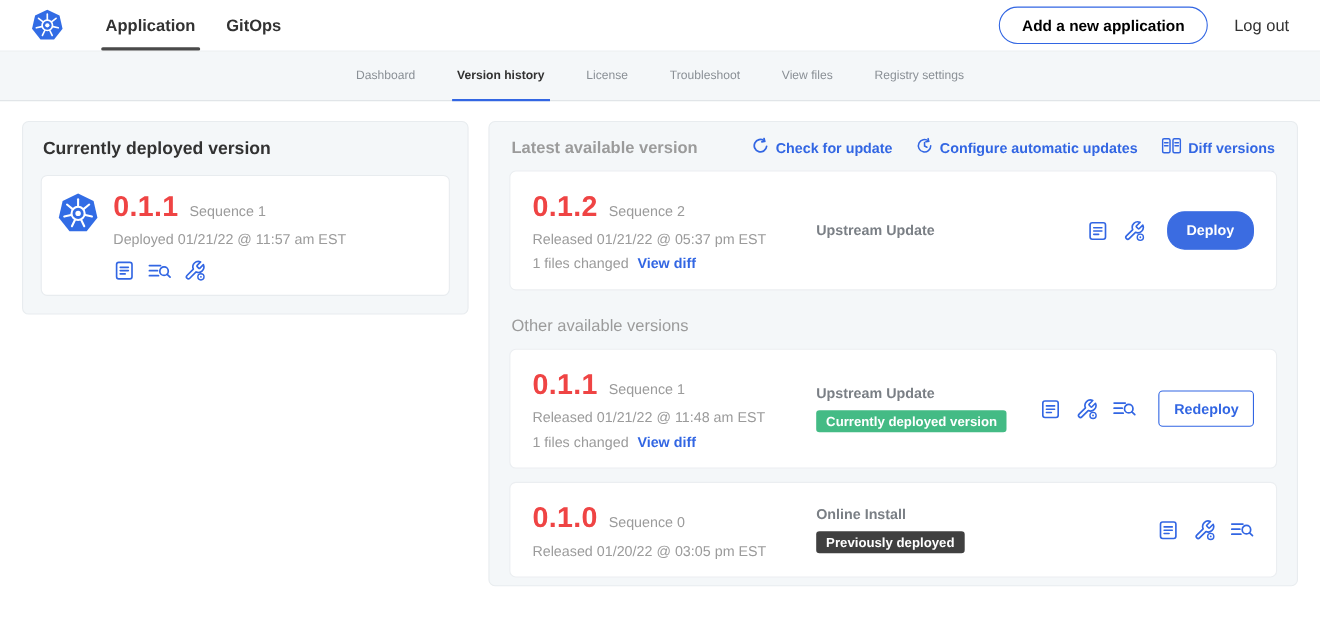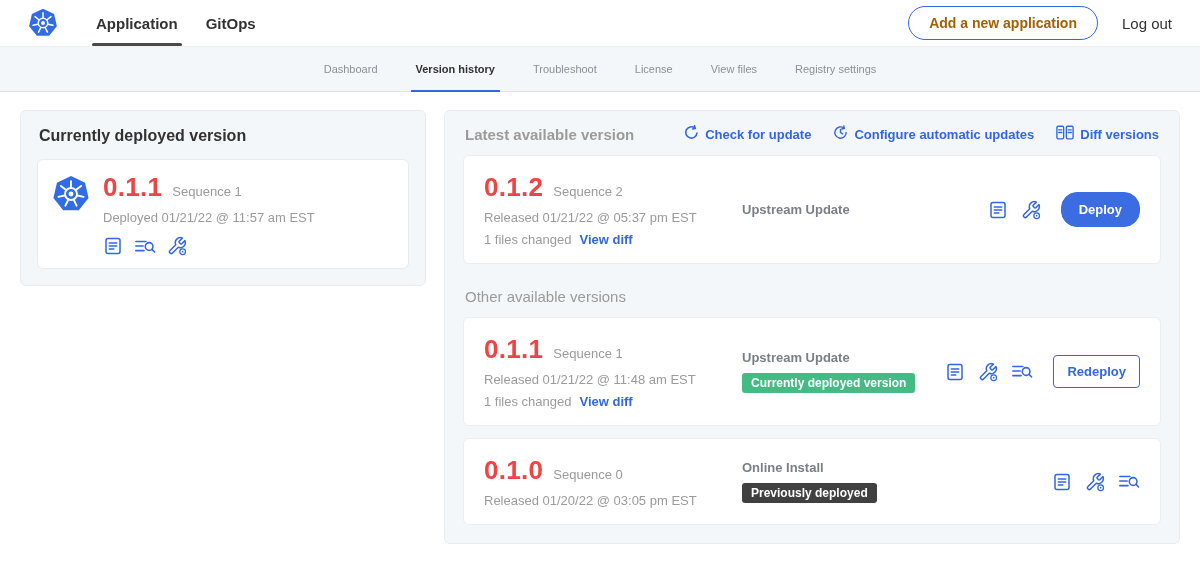--- a/index.html
+++ b/index.html
@@ -9,42 +9,42 @@
     background:#ffffff;color:#323232;font-size:14px;
   }
   
   .topnav{height:46px;display:flex;align-items:stretch;justify-content:space-between;padding:0 28px;background:#fff}
   .nav-left{display:flex;align-items:stretch;gap:24px}
   .logo-wrap{display:flex;align-items:center;cursor:pointer}
   .main-tabs{display:flex;align-items:stretch}
   .main-tab{display:flex;align-items:center;padding:2px 14px;font-size:15px;font-weight:600;color:#323232;cursor:pointer;position:relative}
   .main-tab.active::after{content:"";position:absolute;left:10px;right:10px;bottom:0;height:3px;background:#4a4a4a;border-radius:2px}
   .nav-right{display:flex;align-items:center;gap:24px}
-  .add-app-btn{background:#fff;border:1px solid #3266E3;color:#a16207;font-weight:700;font-size:14px;padding:8px 20px;border-radius:20px;cursor:pointer;font-family:inherit}
+  .add-app-btn{background:#fff;border:1px solid #3266E3;color:#000000;font-weight:700;font-size:14px;padding:8px 20px;border-radius:20px;cursor:pointer;font-family:inherit}
   .logout{font-size:15px;color:#323232;cursor:pointer}
   
   .subnav{height:44px;background:#f4f7f9;border-top:1px solid #eef1f3;border-bottom:1px solid #dfe3e6;display:flex;align-items:stretch;justify-content:center}
   .subnav-tab{display:flex;align-items:center;padding:0 19px;font-size:11px;color:#8a9096;cursor:pointer;position:relative}
   .subnav-tab.active{color:#323232;font-weight:700}
   .subnav-tab.active::after{content:"";position:absolute;left:14px;right:14px;bottom:-1px;height:2px;background:#3266E3}
   
   .content{display:flex;gap:18px;padding:18px 20px;align-items:flex-start}
   .panel{background:#f4f7f9;border:1px solid #e8ecef;border-radius:6px}
   .deployed-panel{width:372px;flex:none;padding:16px}
   .deployed-panel h2{font-size:16px;font-weight:700;margin:0 0 14px 2px;color:#323232}
   .deployed-card{background:#fff;border:1px solid #e8ecef;border-radius:6px;padding:12px 14px;display:flex;gap:13px}
   .app-logo{flex:none;margin-top:3px}
   .ver-line{display:flex;align-items:baseline;gap:10px}
   .ver{font-size:26px;font-weight:700;letter-spacing:.3px;color:#ef4444}
   .seq{font-size:13px;color:#9b9b9b}
   .meta{font-size:13px;color:#9b9b9b;margin-top:7px}
   .icon-row{display:flex;gap:11px;margin-top:11px;align-items:center}
   .icon-btn{display:inline-flex;cursor:pointer}
   
-  .versions-panel{flex:1;padding:14px 18px 18px}
+  .versions-panel{flex:1;padding:14px 18px 7px}
   .panel-head{display:flex;justify-content:space-between;align-items:center;margin-bottom:12px;padding:0 2px}
   .panel-title{font-size:15px;font-weight:700;color:#9b9b9b}
   .head-actions{display:flex;gap:22px;align-items:center}
   .head-link{display:flex;align-items:center;gap:6px;color:#3266E3;font-size:13px;font-weight:700;cursor:pointer;white-space:nowrap}
   .vcard{background:#fff;border:1px solid #ebeef1;border-radius:6px;padding:16px 20px;display:flex;align-items:center}
   .col-info{width:258px;flex:none}
   .col-source{flex:1;padding-right:10px}
   .source-label{font-size:13px;font-weight:700;color:#7a7f85}
   .badge{display:inline-block;margin-top:8px;font-size:12px;font-weight:700;color:#fff;padding:3px 9px;border-radius:3px;white-space:nowrap}
   .badge.green{background:#44BB85}
@@ -94,24 +94,24 @@
 </header>
 
 <nav class="subnav">
   <div class="subnav-tab">
       <span>Dashboard</span>
     </div>
   <div class="subnav-tab active">
       <span>Version history</span>
     </div>
   <div class="subnav-tab">
+      <span>License</span>
+    </div>
+  <div class="subnav-tab">
       <span>Troubleshoot</span>
-    </div>
-  <div class="subnav-tab">
-      <span>License</span>
     </div>
   <div class="subnav-tab">
       <span>View files</span>
     </div>
   <div class="subnav-tab">
       <span>Registry settings</span>
     </div>
 </nav>
 
 <main class="content">

